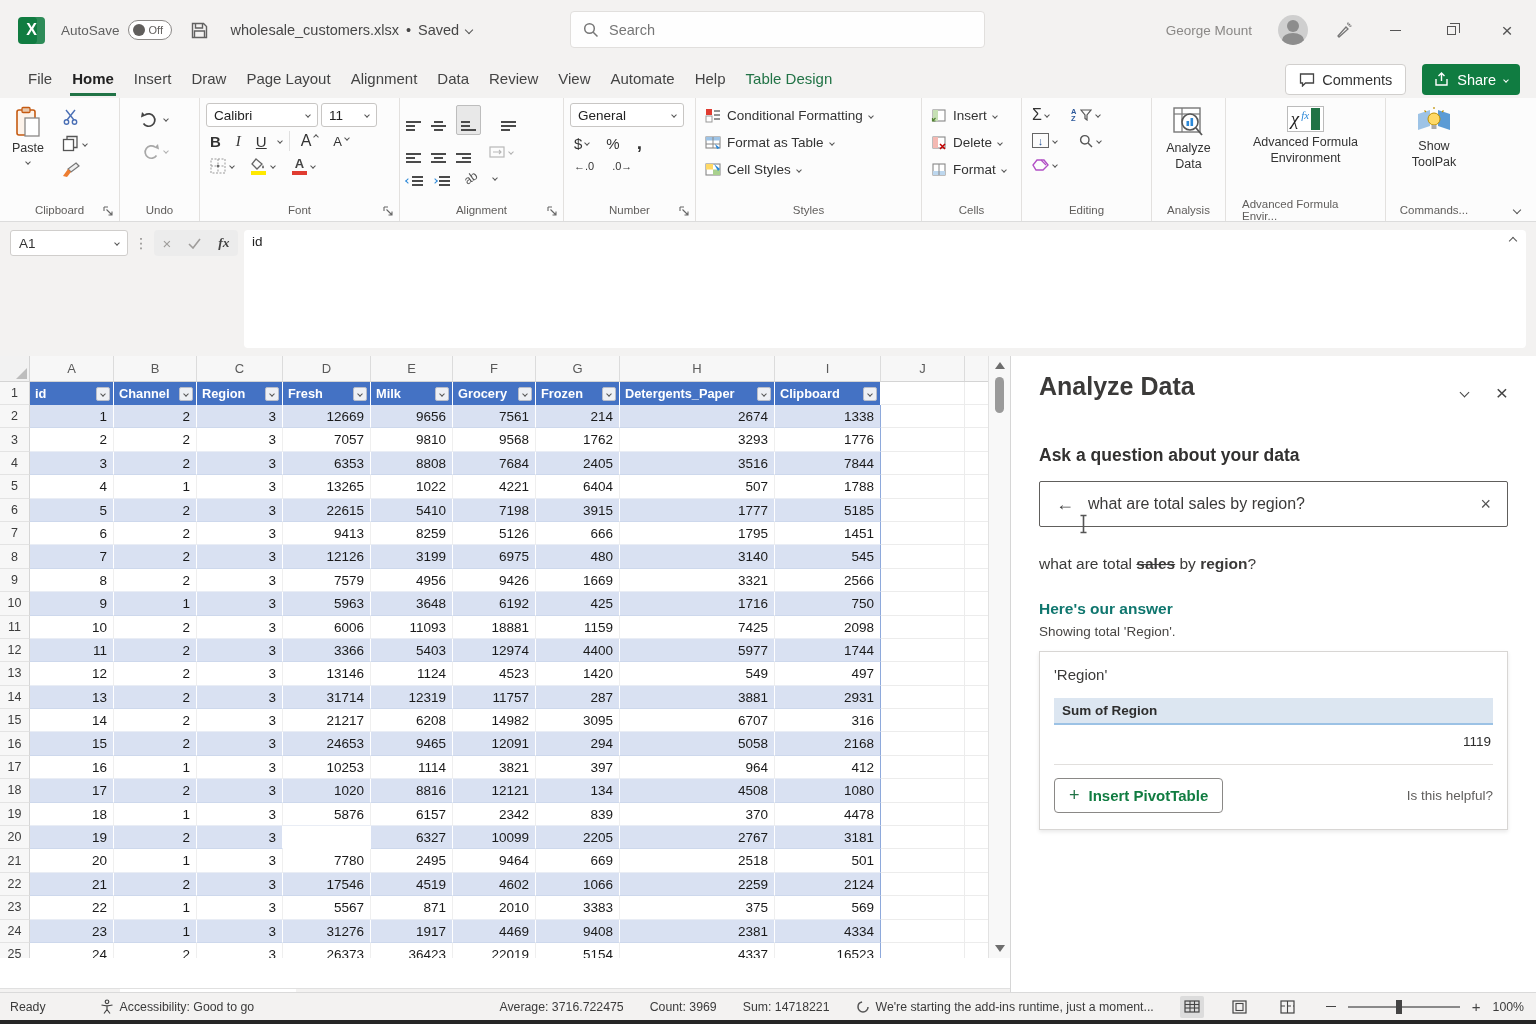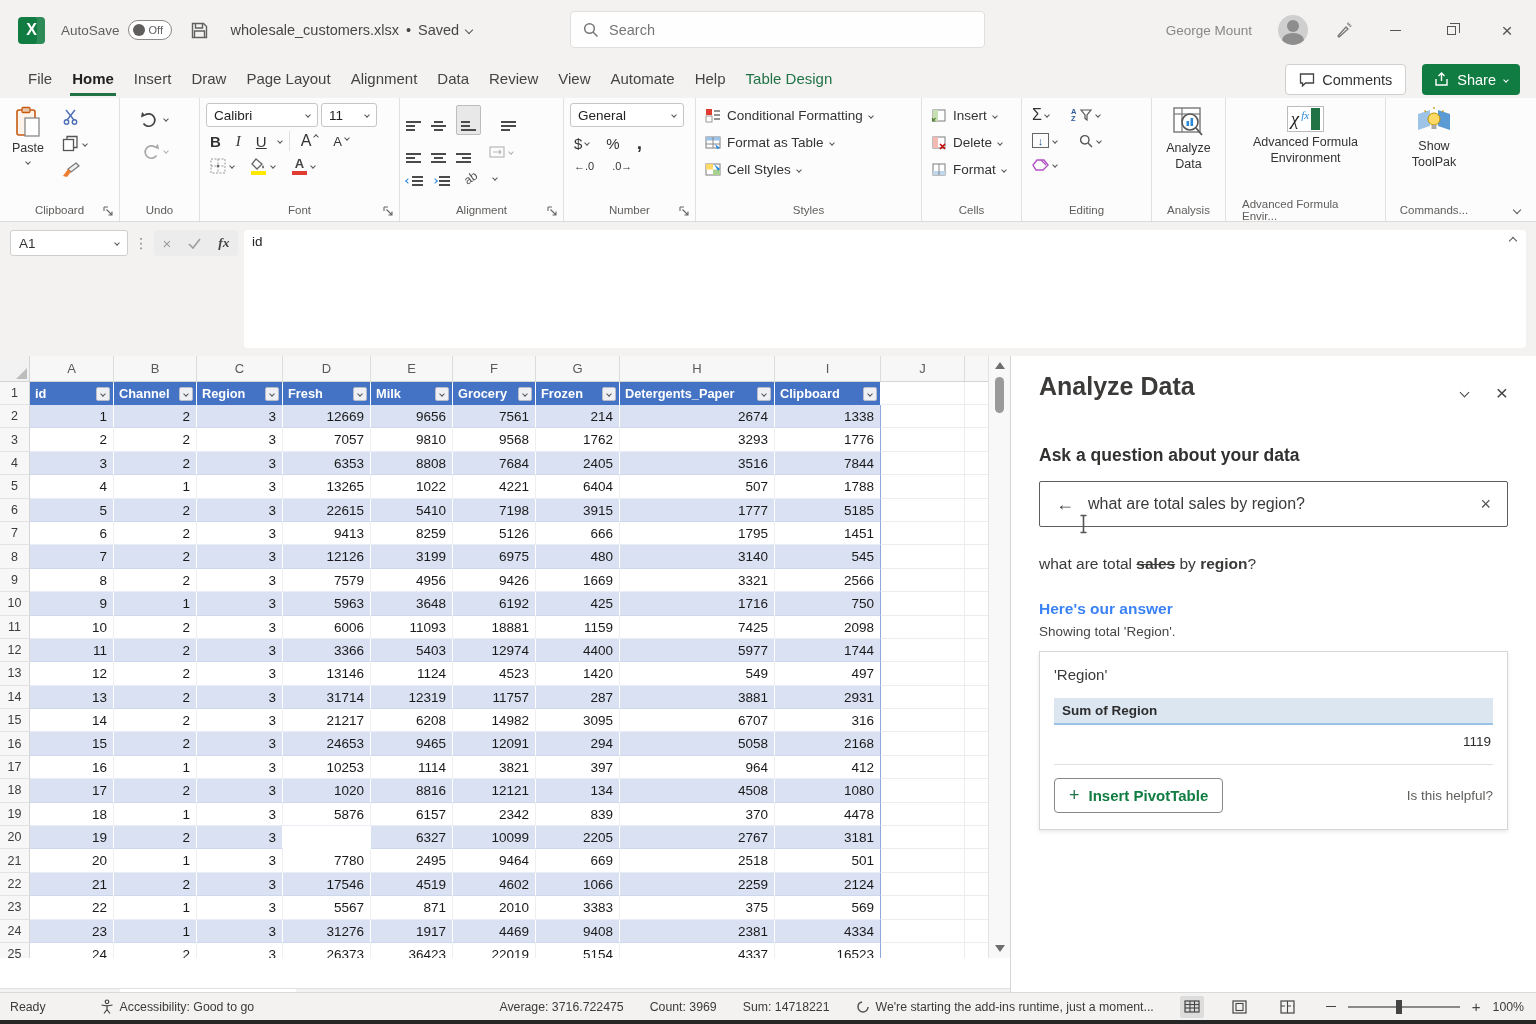--- a/index.html
+++ b/index.html
@@ -107,21 +107,21 @@
 .pane-icons{display:flex;gap:28px;margin-top:10px;align-items:center}
 .pane-q{margin-top:42px;font-size:17.5px;font-weight:bold;color:#323130}
 .qinput{margin-top:15px;height:46px;border:1.5px solid #605e5c;border-radius:2px;display:flex;align-items:center;padding:0 16px;gap:14px}
 .qinput .back{font-size:18px;color:#444}
 .qinput input{flex:1;border:none;outline:none;font-size:16px;color:#3b3a39;font-family:"Liberation Sans",sans-serif}
 .qinput .clr{font-size:18px;color:#555}
 .ibeam{position:absolute;left:66px;top:158px}
 .echo{margin-top:28px;font-size:15.5px;color:#3b3a39}
 .echo .stk{text-decoration:line-through;font-weight:bold}
 .echo .bld{font-weight:bold}
-.ans-h{margin-top:27px;font-size:15.5px;font-weight:bold;color:#3b82f6}
+.ans-h{margin-top:27px;font-size:15.5px;font-weight:bold;color:#0f766e}
 .ans-sub{margin-top:6px;font-size:13.5px;color:#484644}
 .card{margin-top:12px;border:1px solid #d8d6d4;box-shadow:0 1.5px 4px rgba(0,0,0,.09);padding:14px 14px 16px;background:#fff}
 .card-title{font-size:15px;color:#3b3a39}
 .card-band{margin-top:15px;background:#DCE6F1;border-bottom:2px solid #9CC2E5;font-weight:bold;font-size:13.5px;color:#2d2d2d;padding:5px 8px}
 .card-val{text-align:right;font-size:13.5px;color:#2d2d2d;padding:9px 2px 15px;border-bottom:1px solid #e1dfdd}
 .card-foot{display:flex;align-items:center;justify-content:space-between;margin-top:13px}
 .pivotbtn{border:1px solid #8a8886;border-radius:4px;padding:8px 14px;display:flex;align-items:center;gap:9px;color:#107C41;font-weight:bold;font-size:15px;background:#fff}
 .pivotbtn .pl{font-weight:normal;font-size:18px;color:#217346;line-height:.8}
 .helpful{font-size:13.5px;color:#605e5c}
 

